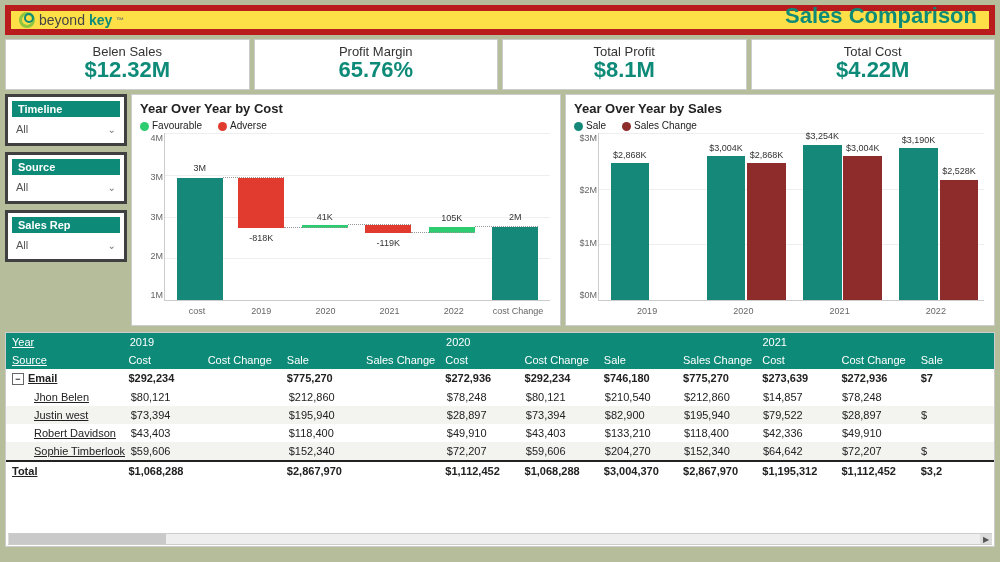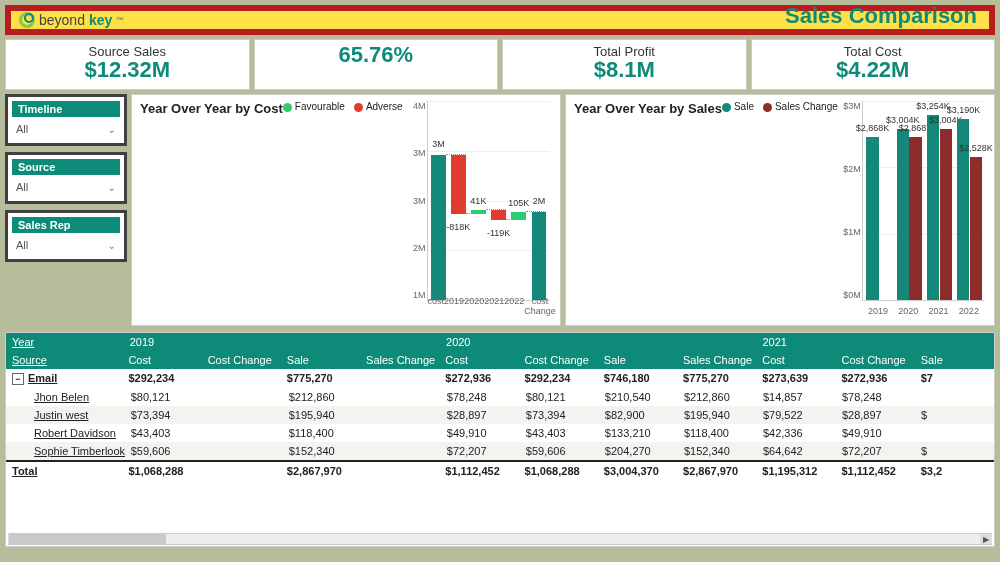--- a/index.html
+++ b/index.html
@@ -16,25 +16,25 @@
   .kpi .label { font-size:13px; color:#333; }
   .kpi .value { font-size:22px; font-weight:600; color:#0e8b78; margin-top:-2px; }
 
   .mid { display:flex; gap:4px; margin:0 1px; height:232px; }
   .filters { width:122px; display:flex; flex-direction:column; gap:6px; }
   .filter { background:#fff; border:3px solid #404040; }
   .filter-h { background:#0e8b78; color:#fff; font-size:11px; font-weight:600; padding:2px 6px; margin:4px 4px 0 4px; }
   .filter-dd { display:flex; align-items:center; justify-content:space-between; padding:6px 8px 8px; font-size:11px; color:#555; }
   .chev { font-size:10px; color:#777; }
 
-  .card { background:#fff; border:1px solid #ccc; padding:6px 8px; display:flex; flex-direction:row; position:relative; }
+  .card { background:#fff; border:1px solid #ccc; padding:6px 8px; display:flex; flex-direction:column; position:relative; }
   .card.cost { flex:1; }
   .card.sales { flex:1; }
   .card-title { font-weight:600; font-size:13px; margin-bottom:4px; }
-  .legend { font-size:10px; display:flex; gap:9px; margin-bottom:2px;justify-content:flex-end; }
+  .legend { font-size:10px; display:flex; gap:16px; margin-bottom:2px; }
   .legend span::before { content:""; display:inline-block; width:9px; height:9px; border-radius:50%; margin-right:3px; vertical-align:middle; }
   .lg-fav::before { background:#2ecc71; }
   .lg-adv::before { background:#e03b2e; }
   .lg-sale::before { background:#15887a; }
   .lg-sc::before   { background:#8e2b2b; }
 
   .plot { flex:1; position:relative; border-left:1px solid #ccc; border-bottom:1px solid #ccc; margin:0 2px 18px 24px; }
   .yticks { position:absolute; left:-24px; top:0; bottom:0; width:22px; display:flex; flex-direction:column; justify-content:space-between; font-size:9px; color:#666; text-align:right; }
   .xticks { position:absolute; left:0; right:0; bottom:-16px; display:flex; font-size:9px; color:#666; }
   .xticks div { flex:1; text-align:center; line-height:1.05; }
@@ -79,24 +79,25 @@
       <span class="logo-mark"></span>
       <span style="color:#444;font-weight:400">beyond</span>
         <span style="color:#0e8b78;font-weight:700">key</span>
         <span style="font-size:8px;color:#777">™</span>
     </div>
     <div class="toptitle">Sales Comparison</div>
   </div>
 
   <div class="kpis">
     <div class="kpi">
-      <div class="label">Source Sales</div>
+      <div class="label">Belen Sales</div>
       <div class="value">$12.32M</div>
     </div>
     <div class="kpi">
+      <div class="label">Profit Margin</div>
       <div class="value">65.76%</div>
     </div>
     <div class="kpi">
       <div class="label">Total Profit</div>
       <div class="value">$8.1M</div>
     </div>
     <div class="kpi">
       <div class="label">Total Cost</div>
       <div class="value">$4.22M</div>
     </div>

